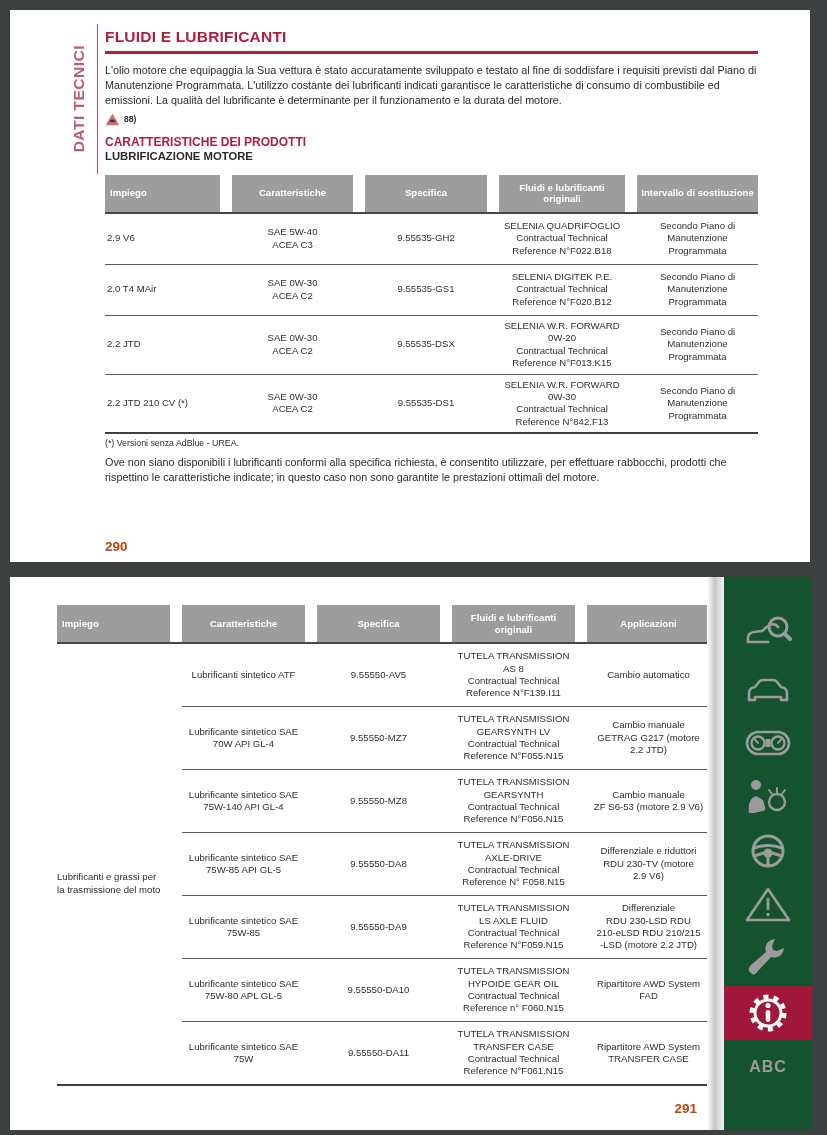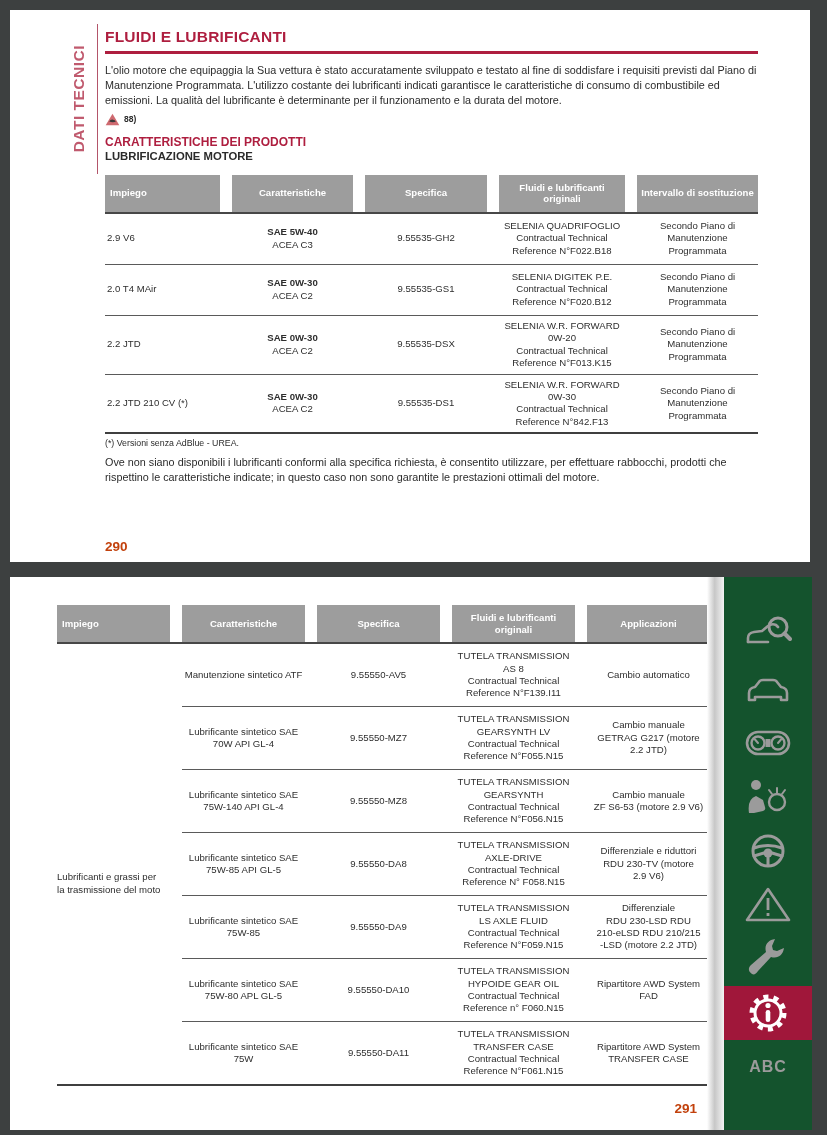--- a/index.html
+++ b/index.html
@@ -40,21 +40,21 @@
        display:flex;align-items:center;justify-content:center;text-align:center;
        white-space:pre-line;line-height:1.2;}
   .hcell.left{justify-content:flex-start;padding-left:5px;}
   .t-row{border-bottom:1.6px solid #5a5a5a;}
   #table1{margin-top:13px;}
   #t1-body .t-row:last-child{border-bottom:2.5px solid #3f3f3f;}
   .cell{display:flex;flex-direction:column;justify-content:center;align-items:center;
        text-align:center;font-size:9.6px;line-height:1.3;color:#2e2e2e;padding:4px 1px;
        white-space:pre-line;min-height:42px;}
   .cell.left{align-items:flex-start;text-align:center;padding-left:2px;}
-  .cell .b{font-weight:bold;text-align:center;}
+  .cell .b{font-weight:normal;text-align:center;}
   .t2-wrap{position:relative;border-bottom:2.5px solid #3f3f3f;}
   .t2-body{margin-left:125px;}
   .t2-body .t-row{border-bottom:none;}
   .t2-body .t-row:not(:first-child){border-top:1.6px solid #5a5a5a;}
   .t2r-grid .cell{min-height:54px;}
   .t2-impiego{position:absolute;left:0;top:39px;bottom:0;width:113px;display:flex;
        align-items:center;font-size:9.6px;line-height:1.3;color:#2e2e2e;white-space:pre-line;}
 
   
   .sb-item{position:absolute;left:0;width:88px;height:54px;display:flex;
@@ -156,21 +156,21 @@
       <div class="hcell">Specifica</div>
       <div class="hcell">Fluidi e lubrificanti
 originali</div>
       <div class="hcell">Applicazioni</div>
     </div>
     <div class="t2-wrap">
       <div class="t2-impiego">Lubrificanti e grassi per
 la trasmissione del moto</div>
       <div class="t2-body" id="t2-body">
           <div class="t-row t2r-grid">
-            <div class="cell">Manutenzione sintetico ATF</div>
+            <div class="cell">Lubrificanti sintetico ATF</div>
             <div class="cell">9.55550-AV5</div>
             <div class="cell">TUTELA TRANSMISSION
 AS 8
 Contractual Technical
 Reference N°F139.I11</div>
             <div class="cell">Cambio automatico</div>
           </div>
           <div class="t-row t2r-grid">
             <div class="cell">Lubrificante sintetico SAE
 70W API GL-4</div>

